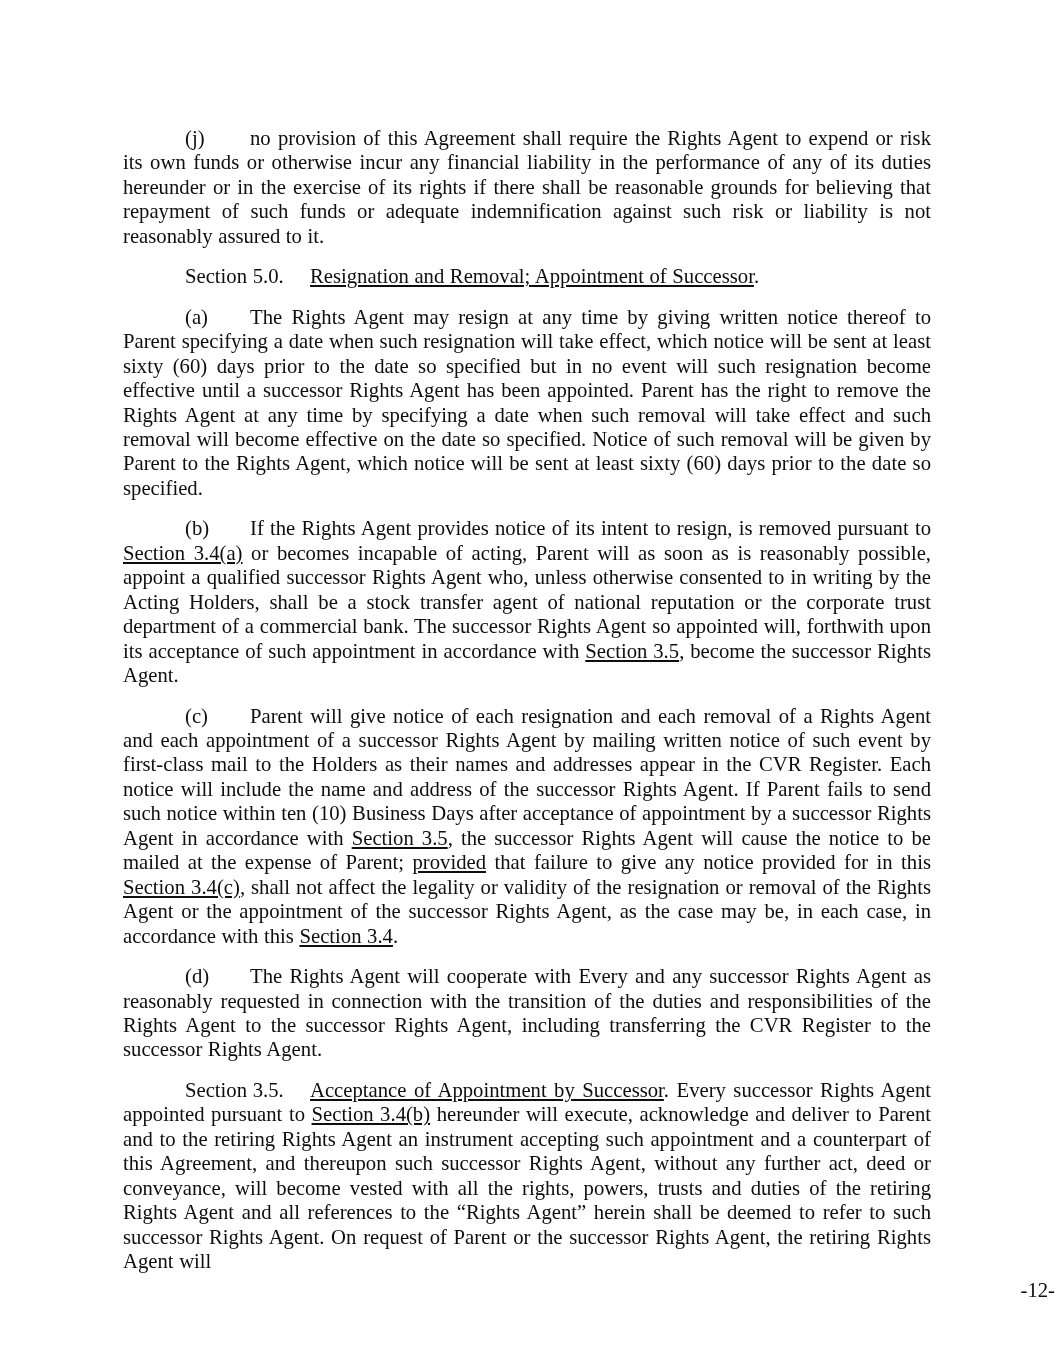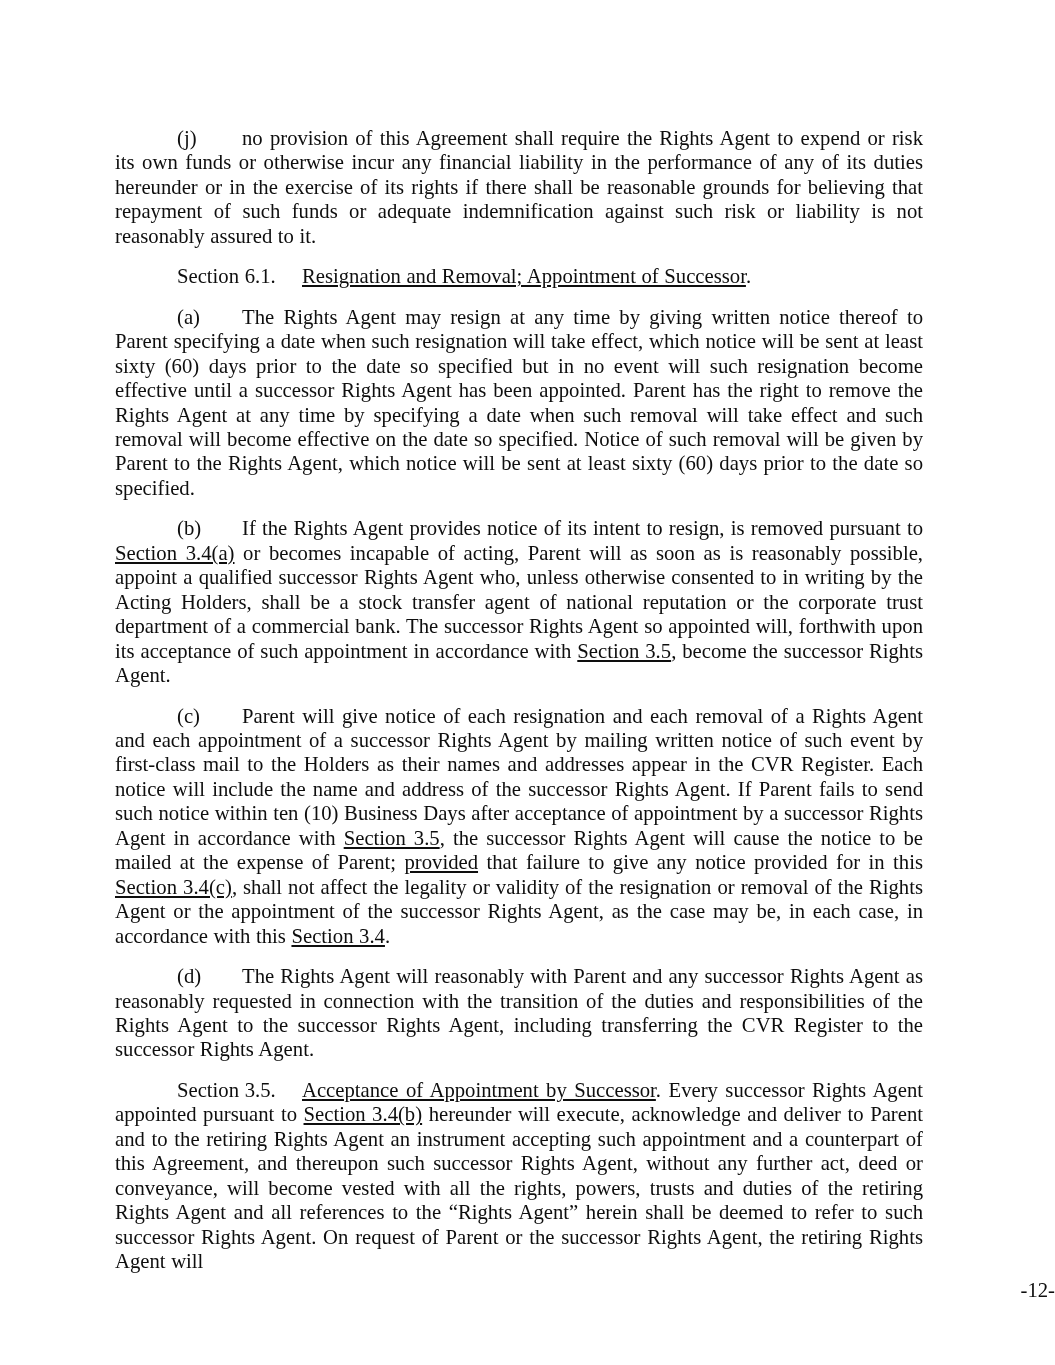--- a/index.html
+++ b/index.html
@@ -11,21 +11,21 @@
     position: relative;
     width: 1055px;
     height: 1365px;
     background: #ffffff;
     overflow: hidden;
     font-family: "Liberation Serif", "DejaVu Serif", serif;
     color: #0e0e0e;
   }
   .doc-body {
     position: absolute;
-    left: 115px;
+    left: 123px;
     top: 126px;
     width: 808px;
   }
   .para {
     margin: 0 0 16px 0;
     text-align: justify;
     text-indent: 62px;
     font-size: 20.7px;
     line-height: 24.45px;
     word-spacing: 0.02em;
@@ -52,23 +52,23 @@
     font-size: 20.7px;
     line-height: 24.45px;
   }
 </style>
 </head>
 <body>
 
 <div class="page">
   <div class="doc-body">
       <p class="para"><span class="marker marker-item">(j)</span><span class="run">no provision of this Agreement shall require the Rights Agent to expend or risk its own funds or otherwise incur any financial liability in the performance of any of its duties hereunder or in the exercise of its rights if there shall be reasonable grounds for believing that repayment of such funds or adequate indemnification against such risk or liability is not reasonably assured to it.</span></p>
-      <p class="para"><span class="marker marker-section">Section 6.1.</span><span class="run u">Resignation and Removal; Appointment of Successor</span><span class="run">.</span></p>
+      <p class="para"><span class="marker marker-section">Section 5.0.</span><span class="run u">Resignation and Removal; Appointment of Successor</span><span class="run">.</span></p>
       <p class="para"><span class="marker marker-item">(a)</span><span class="run">The Rights Agent may resign at any time by giving written notice thereof to Parent specifying a date when such resignation will take effect, which notice will be sent at least sixty (60) days prior to the date so specified but in no event will such resignation become effective until a successor Rights Agent has been appointed. Parent has the right to remove the Rights Agent at any time by specifying a date when such removal will take effect and such removal will become effective on the date so specified. Notice of such removal will be given by Parent to the Rights Agent, which notice will be sent at least sixty (60) days prior to the date so specified.</span></p>
       <p class="para"><span class="marker marker-item">(b)</span><span class="run">If the Rights Agent provides notice of its intent to resign, is removed pursuant to </span><span class="run u">Section 3.4(a)</span><span class="run"> or becomes incapable of acting, Parent will as soon as is reasonably possible, appoint a qualified successor Rights Agent who, unless otherwise consented to in writing by the Acting Holders, shall be a stock transfer agent of national reputation or the corporate trust department of a commercial bank. The successor Rights Agent so appointed will, forthwith upon its acceptance of such appointment in accordance with </span><span class="run u">Section 3.5</span><span class="run">, become the successor Rights Agent.</span></p>
       <p class="para"><span class="marker marker-item">(c)</span><span class="run">Parent will give notice of each resignation and each removal of a Rights Agent and each appointment of a successor Rights Agent by mailing written notice of such event by first-class mail to the Holders as their names and addresses appear in the CVR Register. Each notice will include the name and address of the successor Rights Agent. If Parent fails to send such notice within ten (10) Business Days after acceptance of appointment by a successor Rights Agent in accordance with </span><span class="run u">Section 3.5</span><span class="run">, the successor Rights Agent will cause the notice to be mailed at the expense of Parent; </span><span class="run u">provided</span><span class="run"> that failure to give any notice provided for in this </span><span class="run u">Section 3.4(c)</span><span class="run">, shall not affect the legality or validity of the resignation or removal of the Rights Agent or the appointment of the successor Rights Agent, as the case may be, in each case, in accordance with this </span><span class="run u">Section 3.4</span><span class="run">.</span></p>
-      <p class="para"><span class="marker marker-item">(d)</span><span class="run">The Rights Agent will reasonably with Parent and any successor Rights Agent as reasonably requested in connection with the transition of the duties and responsibilities of the Rights Agent to the successor Rights Agent, including transferring the CVR Register to the successor Rights Agent.</span></p>
+      <p class="para"><span class="marker marker-item">(d)</span><span class="run">The Rights Agent will cooperate with Every and any successor Rights Agent as reasonably requested in connection with the transition of the duties and responsibilities of the Rights Agent to the successor Rights Agent, including transferring the CVR Register to the successor Rights Agent.</span></p>
       <p class="para"><span class="marker marker-section">Section 3.5.</span><span class="run u">Acceptance of Appointment by Successor</span><span class="run">. Every successor Rights Agent appointed pursuant to </span><span class="run u">Section 3.4(b)</span><span class="run"> hereunder will execute, acknowledge and deliver to Parent and to the retiring Rights Agent an instrument accepting such appointment and a counterpart of this Agreement, and thereupon such successor Rights Agent, without any further act, deed or conveyance, will become vested with all the rights, powers, trusts and duties of the retiring Rights Agent and all references to the “Rights Agent” herein shall be deemed to refer to such successor Rights Agent. On request of Parent or the successor Rights Agent, the retiring Rights Agent will</span></p>
     </div>
   <div class="page-footer">
     <span>-12-</span>
   </div>
 </div>
 
 </body></html>

